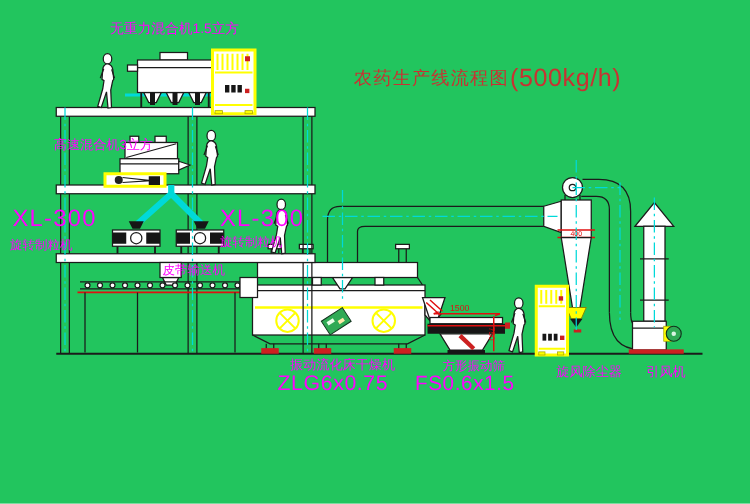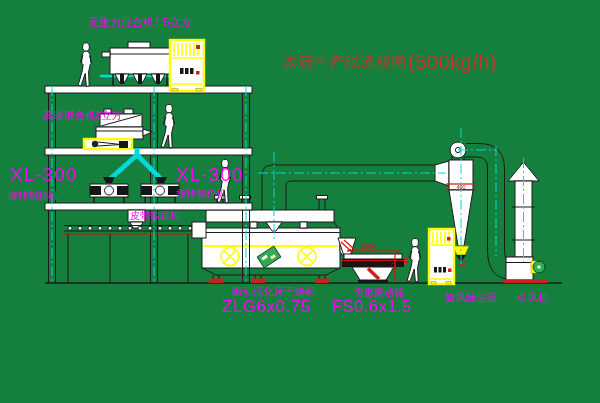--- a/index.html
+++ b/index.html
@@ -1,16 +1,16 @@
 <!DOCTYPE html>
 <html><head>
 <meta charset="utf-8">
 <style>
   html,body{margin:0;padding:0;background:#fff;}
-  .page{width:600px;height:403px;position:relative;background:#15803d;overflow:hidden;}
+  .page{width:600px;height:403px;position:relative;background:#22c55e;overflow:hidden;}
   svg{display:block;}
   .ln{stroke:#1b1b1b;stroke-width:1;fill:none;}
   .ln2{stroke:#1b1b1b;stroke-width:1.5;fill:none;}
   .wf{fill:#ffffff;stroke:#1b1b1b;stroke-width:1;}
   .blk{fill:#161616;stroke:none;}
   .cyl{stroke:#00d9d9;stroke-width:1;fill:none;stroke-dasharray:10 3 2 3;}
   .cys{stroke:#00d9d9;stroke-width:2.5;fill:none;}
   .cyp{stroke:#00d9d9;stroke-width:5;fill:none;}
   .ylw{stroke:#ffff00;stroke-width:1.6;fill:none;}
   .ylwb{stroke:#ffff00;stroke-width:2.4;fill:#ffffff;}

